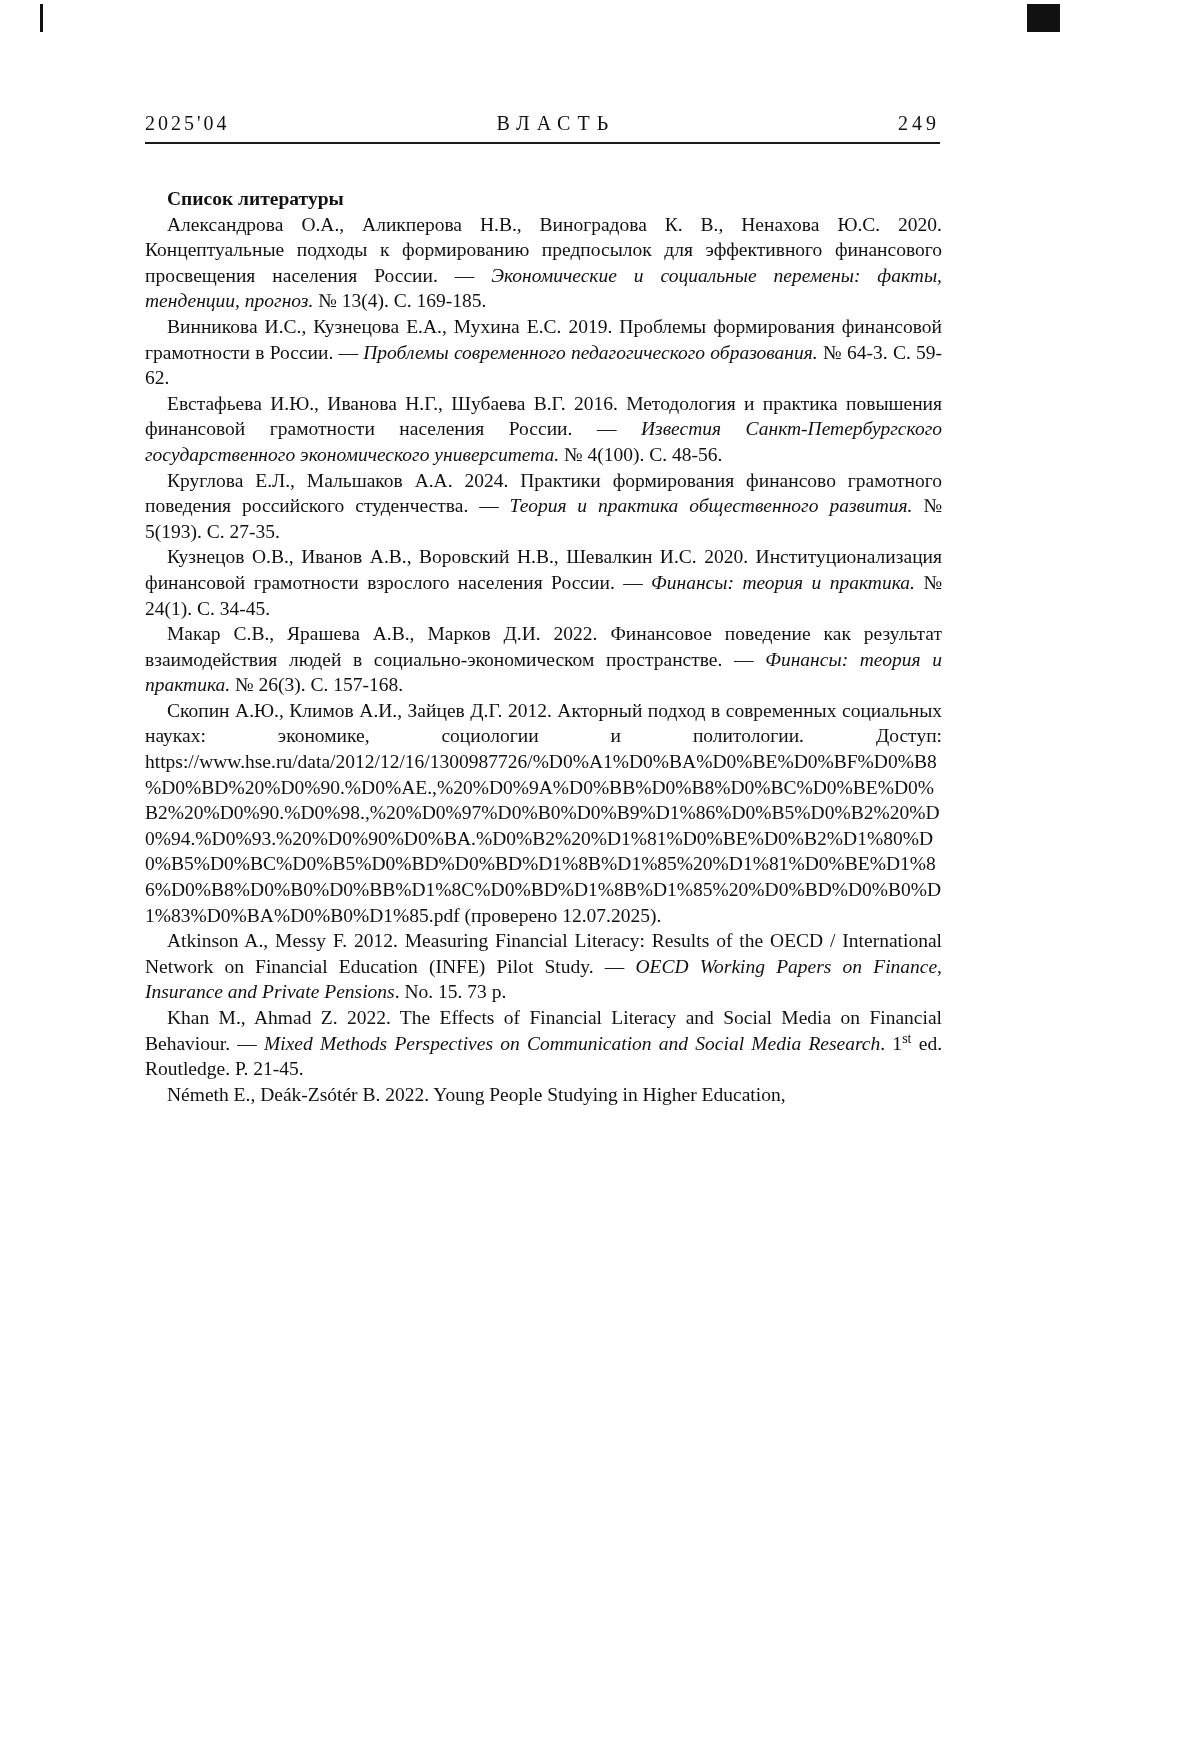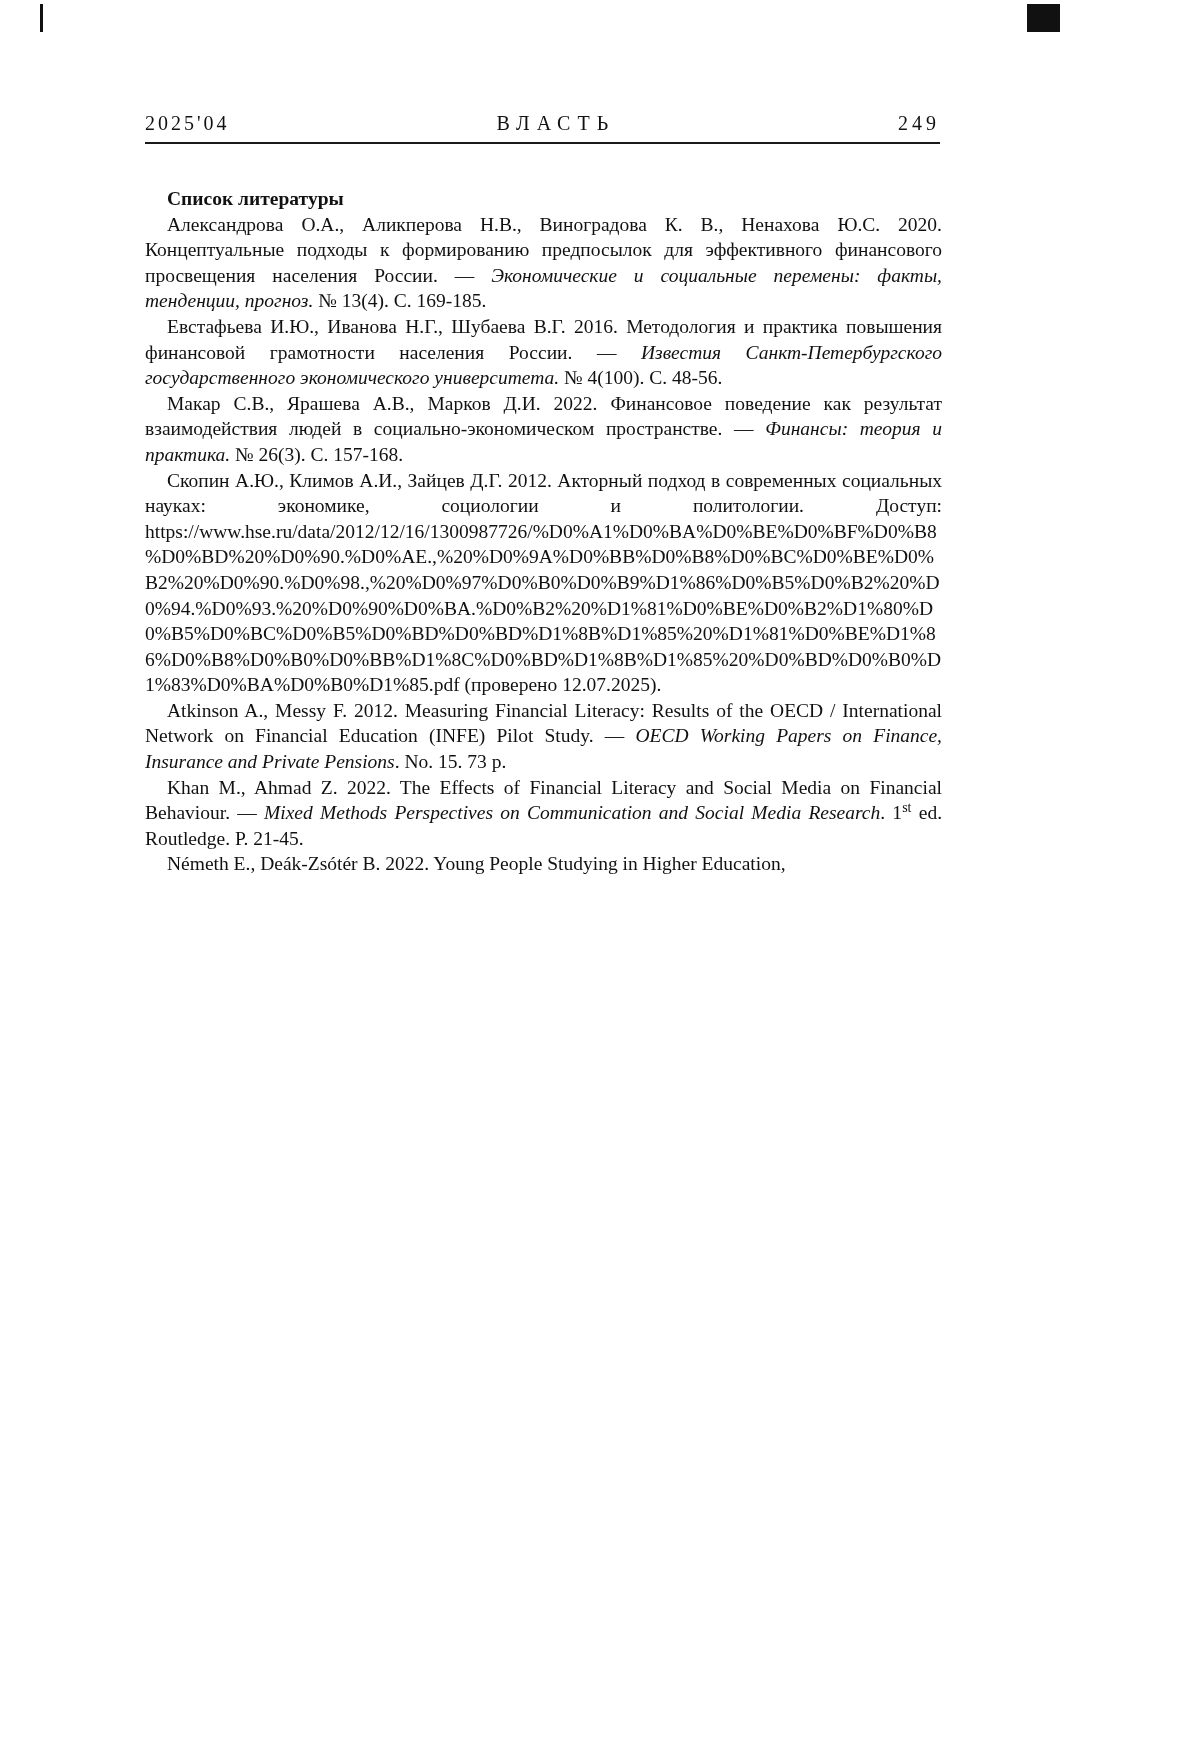--- a/index.html
+++ b/index.html
@@ -89,21 +89,24 @@
     <span class="rh-left">2025'04</span>
     <span class="rh-center">ВЛАСТЬ</span>
     <span class="rh-right">249</span>
   </div>
   <div class="rule"></div>
 
   <div class="content">
     <p class="section-title">Список литературы</p>
     <div>
         <p class="ref"><span>Александрова О.А., Аликперова Н.В., Виноградова К. В., Ненахова Ю.С. 2020. Концептуальные подходы к формированию предпосылок для эффективного финансового просвещения населения России. — </span><span class="it">Экономические и социальные перемены: факты, тенденции, прогноз.</span><span> № 13(4). С. 169-185.</span></p>
+        <p class="ref"><span>Винникова И.С., Кузнецова Е.А., Мухина Е.С. 2019. Проблемы формирования финансовой грамотности в России. — </span><span class="it">Проблемы современного педагогического образования.</span><span> № 64-3. С. 59-62.</span></p>
         <p class="ref"><span>Евстафьева И.Ю., Иванова Н.Г., Шубаева В.Г. 2016. Методология и практика повышения финансовой грамотности населения России. — </span><span class="it">Известия Санкт-Петербургского государственного экономического университета.</span><span> № 4(100). С. 48-56.</span></p>
+        <p class="ref"><span>Круглова Е.Л., Мальшаков А.А. 2024. Практики формирования финансово грамотного поведения российского студенчества. — </span><span class="it">Теория и практика общественного развития.</span><span> № 5(193). С. 27-35.</span></p>
+        <p class="ref"><span>Кузнецов О.В., Иванов А.В., Воровский Н.В., Шевалкин И.С. 2020. Институционализация финансовой грамотности взрослого населения России. — </span><span class="it">Финансы: теория и практика.</span><span> № 24(1). С. 34-45.</span></p>
         <p class="ref"><span>Макар С.В., Ярашева А.В., Марков Д.И. 2022. Финансовое поведение как результат взаимодействия людей в социально-экономическом пространстве. — </span><span class="it">Финансы: теория и практика.</span><span> № 26(3). С. 157-168.</span></p>
         <p class="ref"><span>Скопин А.Ю., Климов А.И., Зайцев Д.Г. 2012. Акторный подход в современных социальных науках: экономике, социологии и политологии. Доступ: https://www.hse.ru/data/2012/12/16/1300987726/%D0%A1%D0%BA%D0%BE%D0%BF%D0%B8%D0%BD%20%D0%90.%D0%AE.,%20%D0%9A%D0%BB%D0%B8%D0%BC%D0%BE%D0%B2%20%D0%90.%D0%98.,%20%D0%97%D0%B0%D0%B9%D1%86%D0%B5%D0%B2%20%D0%94.%D0%93.%20%D0%90%D0%BA.%D0%B2%20%D1%81%D0%BE%D0%B2%D1%80%D0%B5%D0%BC%D0%B5%D0%BD%D0%BD%D1%8B%D1%85%20%D1%81%D0%BE%D1%86%D0%B8%D0%B0%D0%BB%D1%8C%D0%BD%D1%8B%D1%85%20%D0%BD%D0%B0%D1%83%D0%BA%D0%B0%D1%85.pdf (проверено 12.07.2025).</span></p>
         <p class="ref"><span>Atkinson A., Messy F. 2012. Measuring Financial Literacy: Results of the OECD / International Network on Financial Education (INFE) Pilot Study. — </span><span class="it">OECD Working Papers on Finance, Insurance and Private Pensions</span><span>. No. 15. 73 p.</span></p>
         <p class="ref"><span>Khan M., Ahmad Z. 2022. The Effects of Financial Literacy and Social Media on Financial Behaviour. — </span><span class="it">Mixed Methods Perspectives on Communication and Social Media Research</span><span>. 1</span><sup>st</sup><span> ed. Routledge. P. 21-45.</span></p>
         <p class="ref"><span>Németh E., Deák-Zsótér B. 2022. Young People Studying in Higher Education,</span></p>
       </div>
   </div>
 
 </div>
 

